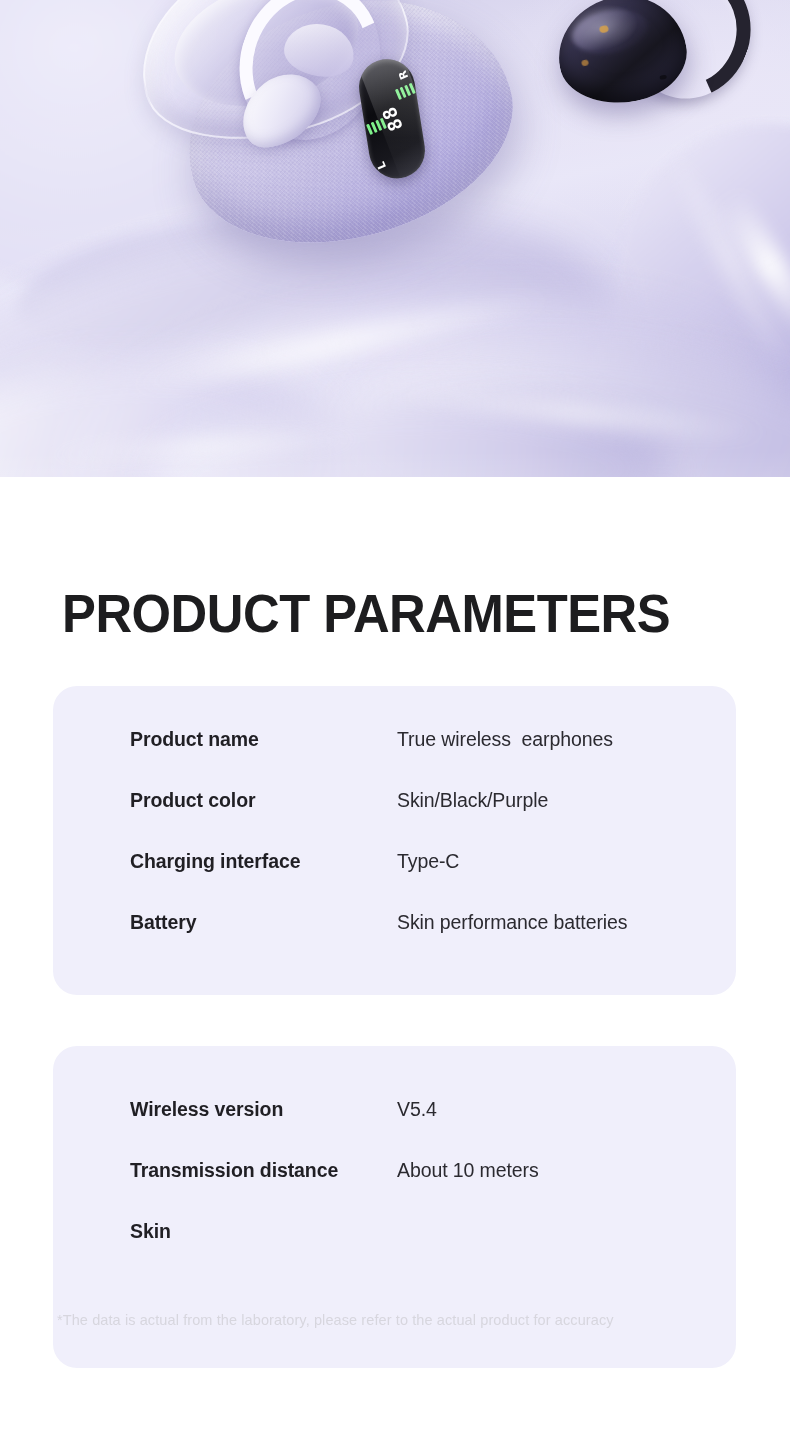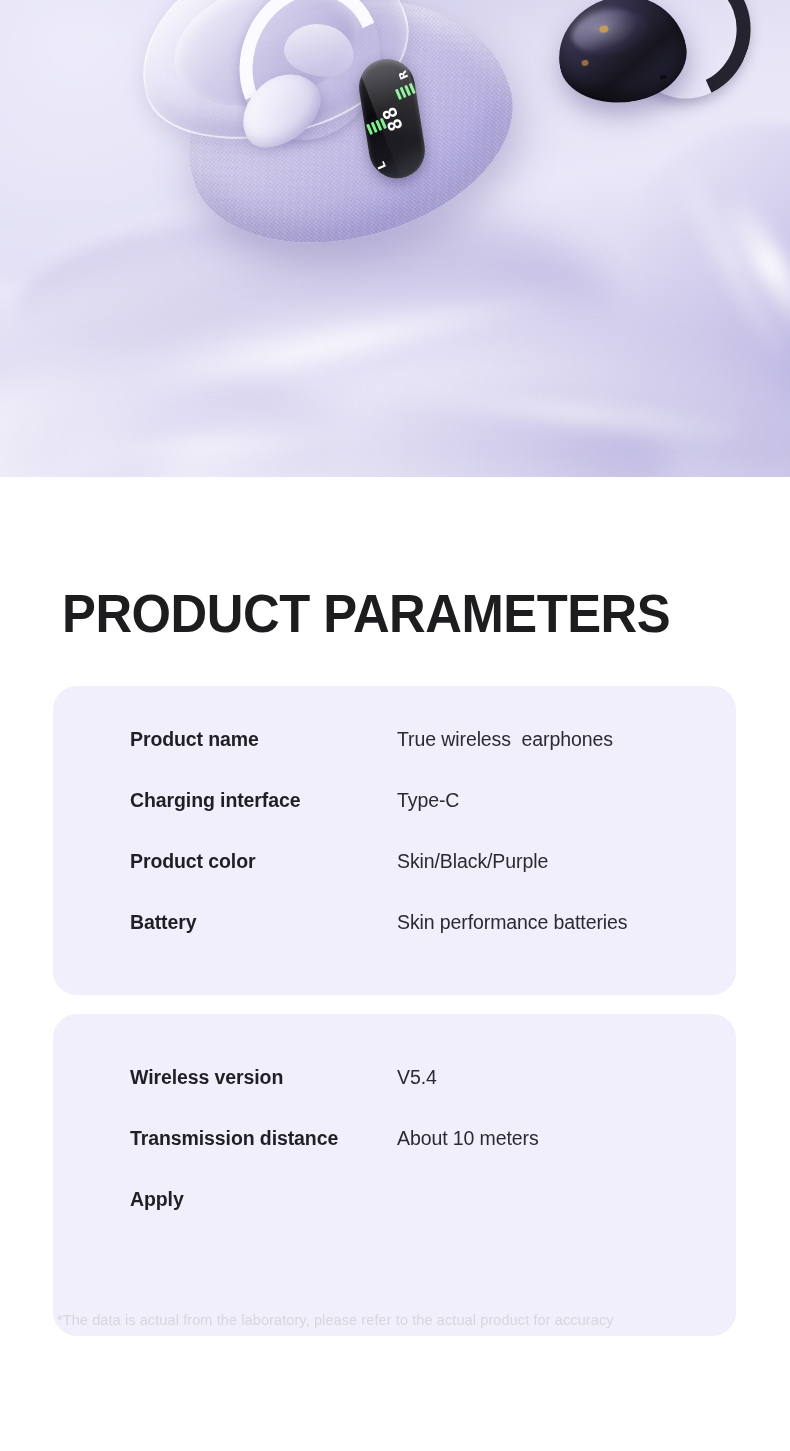--- a/index.html
+++ b/index.html
@@ -360,21 +360,21 @@
   }
   .card {
     position: absolute;
     left: 53px;
     width: 683px;
     background: #f0effb;
     border-radius: 24px;
     box-sizing: border-box;
   }
   #card-1 { top: 209px;  height: 309px; }
-  #card-2 { top: 537px;  height: 322px; }
+  #card-2 { top: 569px;  height: 322px; }
 
   .rows {
     position: absolute;
     left: 77px;
     right: 20px;
     top: 0;
   }
   #card-1 .rows { top: 42px; }
   #card-2 .rows { top: 52px; }
 
@@ -480,45 +480,45 @@
 
   <h1 class="section-title">PRODUCT PARAMETERS</h1>
 
   <div class="card" id="card-1">
     <div class="rows">
       <div class="row">
         <div class="row-label">Product name</div>
         <div class="row-value">True wireless  earphones</div>
       </div>
       <div class="row">
+        <div class="row-label">Product color</div>
+        <div class="row-value">Skin/Black/Purple</div>
+      </div>
+      <div class="row">
         <div class="row-label">Charging interface</div>
         <div class="row-value">Type-C</div>
       </div>
       <div class="row">
-        <div class="row-label">Product color</div>
-        <div class="row-value">Skin/Black/Purple</div>
-      </div>
-      <div class="row">
         <div class="row-label">Battery</div>
         <div class="row-value">Skin performance batteries</div>
       </div>
     </div>
   </div>
 
   <div class="card" id="card-2">
     <div class="rows">
       <div class="row">
         <div class="row-label">Wireless version</div>
         <div class="row-value">V5.4</div>
       </div>
       <div class="row">
         <div class="row-label">Transmission distance</div>
         <div class="row-value">About 10 meters</div>
       </div>
       <div class="row">
-        <div class="row-label">Apply</div>
+        <div class="row-label">Skin</div>
       </div>
     </div>
   </div>
 
   <div class="footnote">*The data is actual from the laboratory, please refer to the actual product for accuracy</div>
 
 </section>
 
 </body></html>

